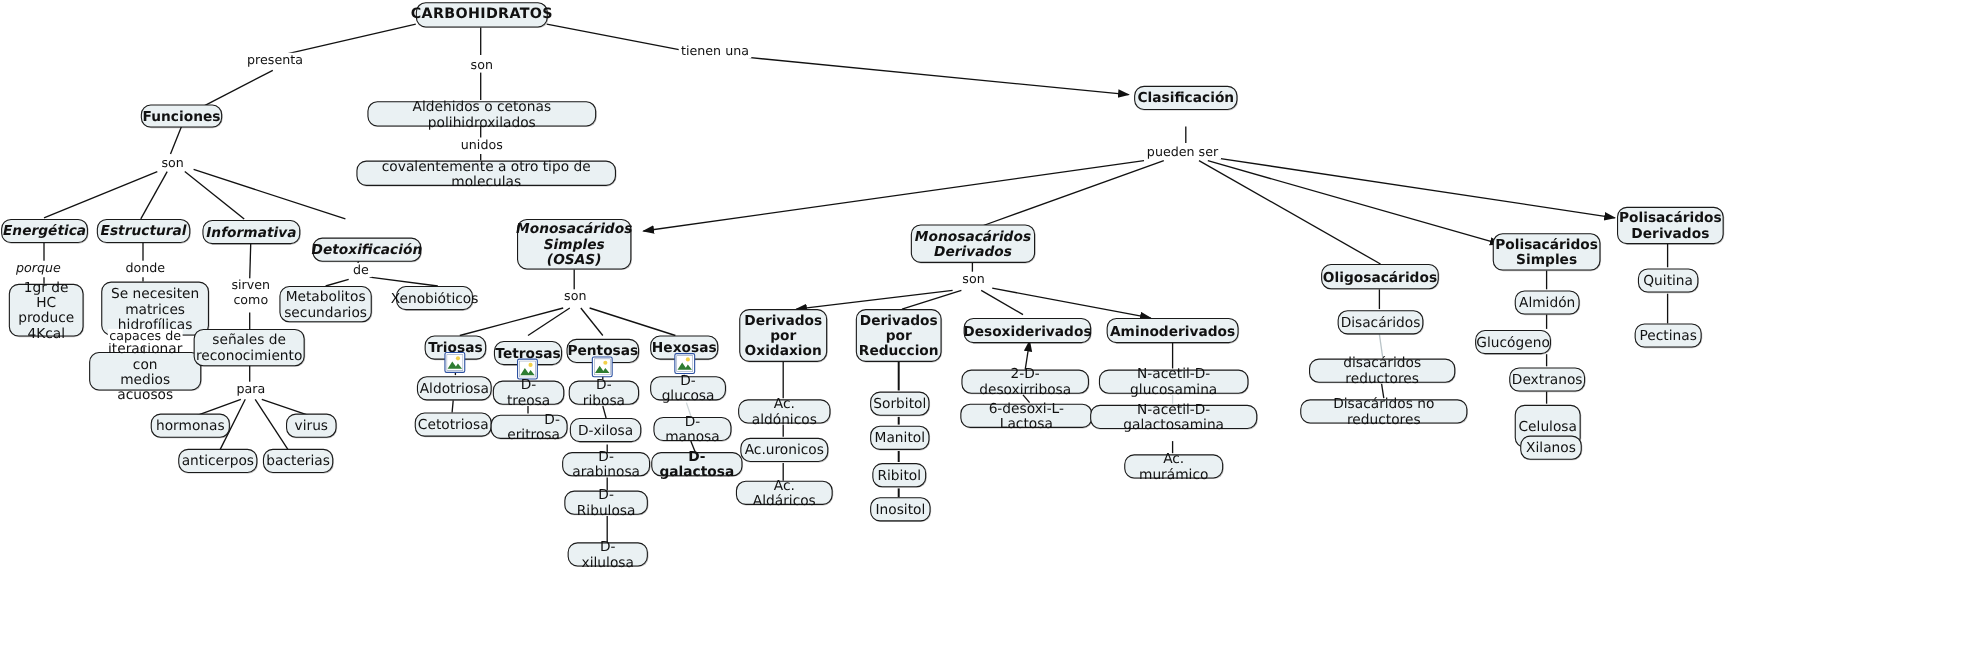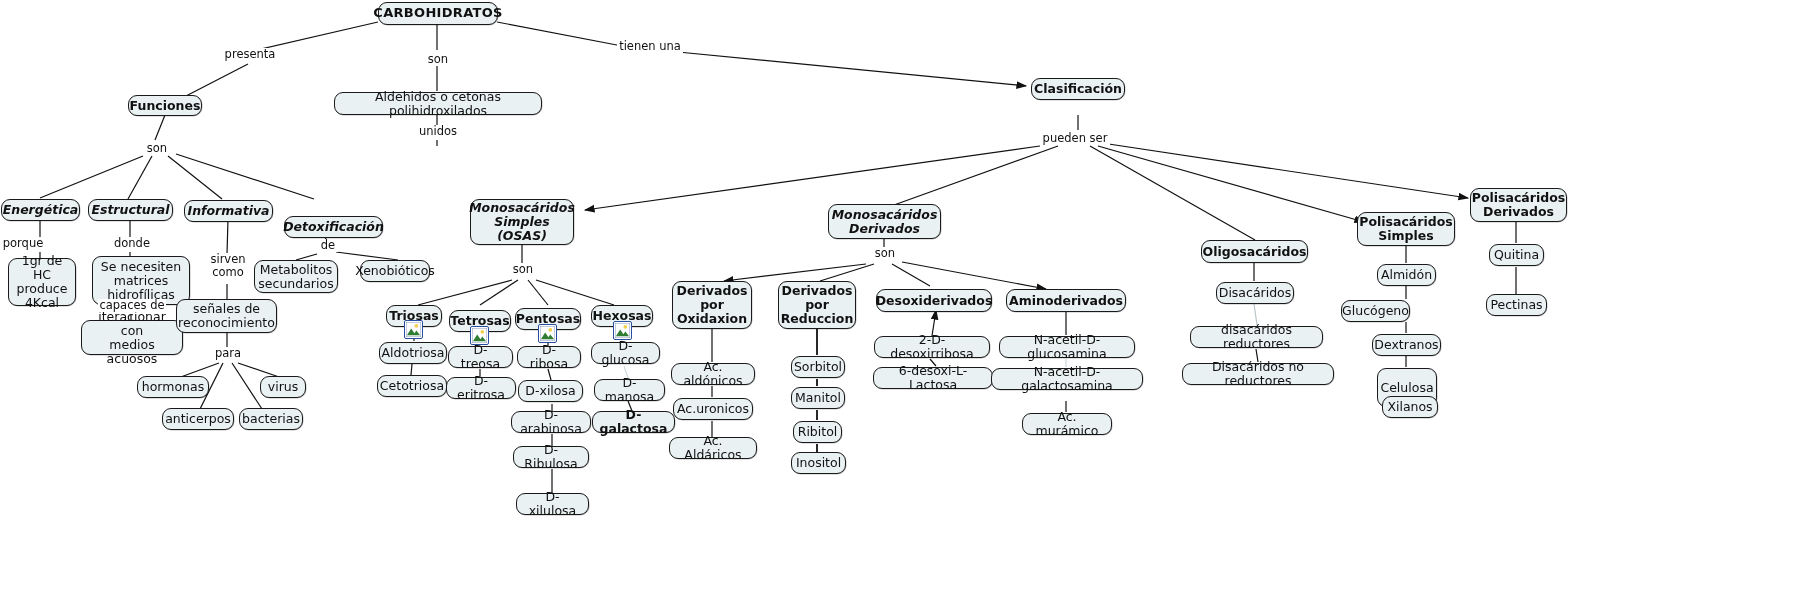--- a/index.html
+++ b/index.html
@@ -163,20 +163,21 @@
 
       <path d="M1516,221 L1516,243"></path>
       <path d="M1516,267 L1516,294"></path>
     </g>
   </svg>
 
   <div class="node root" style="left:378px;top:2px;width:120px;height:23px;">CARBOHIDRATOS</div>
 
   <div class="node bold" style="left:128px;top:95px;width:74px;height:21px;">Funciones</div>
   <div class="node" style="left:334px;top:92px;width:208px;height:23px;">Aldehidos  o cetonas polihidroxilados</div>
+  <div class="node" style="left:324px;top:146px;width:236px;height:23px;">covalentemente a otro tipo  de moleculas</div>
   <div class="node bold" style="left:1031px;top:78px;width:94px;height:22px;">Clasificación</div>
 
   <div class="node bolditalic" style="left:1px;top:199px;width:79px;height:22px;">Energética</div>
   <div class="node bolditalic" style="left:88px;top:199px;width:85px;height:22px;">Estructural</div>
   <div class="node bolditalic" style="left:184px;top:200px;width:89px;height:22px;">Informativa</div>
   <div class="node bolditalic" style="left:284px;top:216px;width:99px;height:22px;">Detoxificación</div>
 
   <div class="node" style="left:8px;top:258px;width:68px;height:48px;">1gr de HC
 produce
 4Kcal</div>
@@ -237,21 +238,21 @@
     <svg viewBox="0 0 16 16">
         <rect x="0" y="0" width="16" height="16" fill="#fff" stroke="#7f93b5" stroke-width="1"></rect>
         <circle cx="11" cy="4" r="2" fill="#f2d04a"></circle>
         <path d="M1,14 L5.5,7 L9,12 L11,9 L15,14 Z" fill="#2f7d32"></path>
       </svg>
   </div>
 
   <div class="node" style="left:379px;top:342px;width:68px;height:22px;">Aldotriosa</div>
   <div class="node" style="left:377px;top:375px;width:70px;height:22px;">Cetotriosa</div>
   <div class="node" style="left:448px;top:346px;width:65px;height:22px;">D-treosa</div>
-  <div class="node" style="left:446px;top:377px;width:70px;height:22px;">D-eritrosa</div>
+  <div class="node" style="left:446px;top:377px;width:70px;height:22px;text-align:right;">D-eritrosa</div>
   <div class="node" style="left:517px;top:346px;width:64px;height:22px;">D-ribosa</div>
   <div class="node" style="left:518px;top:380px;width:65px;height:22px;">D-xilosa</div>
   <div class="node" style="left:511px;top:411px;width:80px;height:22px;">D-arabinosa</div>
   <div class="node" style="left:513px;top:446px;width:76px;height:22px;">D-Ribulosa</div>
   <div class="node" style="left:516px;top:493px;width:73px;height:22px;">D-xilulosa</div>
 
   <div class="node" style="left:591px;top:342px;width:69px;height:22px;">D-glucosa</div>
   <div class="node" style="left:594px;top:379px;width:71px;height:22px;">D-manosa</div>
   <div class="node" style="left:592px;top:411px;width:83px;height:22px;font-weight:bold;">D- galactosa</div>
 
@@ -292,21 +293,21 @@
 
   <div class="node" style="left:1489px;top:244px;width:55px;height:22px;">Quitina</div>
   <div class="node" style="left:1486px;top:294px;width:61px;height:22px;">Pectinas</div>
 
   <div class="linklabel" style="left:222px;top:48px;width:54px;">presenta</div>
   <div class="linklabel" style="left:424px;top:53px;width:26px;">son</div>
   <div class="linklabel" style="left:617px;top:40px;width:64px;">tienen una</div>
   <div class="linklabel" style="left:414px;top:125px;width:46px;">unidos</div>
   <div class="linklabel" style="left:143px;top:142px;width:26px;">son</div>
   <div class="linklabel" style="left:1040px;top:132px;width:68px;">pueden ser</div>
-  <div class="linklabel" style="left:0;top:237px;width:44px;">porque</div>
+  <div class="linklabel" style="left:12px;top:237px;width:44px;font-style:italic;">porque</div>
   <div class="linklabel" style="left:110px;top:237px;width:42px;">donde</div>
   <div class="linklabel" style="left:205px;top:253px;width:44px;">sirven
 como</div>
   <div class="linklabel" style="left:318px;top:239px;width:18px;">de</div>
   <div class="linklabel" style="left:98px;top:299px;width:66px;">capaces de</div>
   <div class="linklabel" style="left:211px;top:347px;width:32px;">para</div>
   <div class="linklabel" style="left:509px;top:263px;width:26px;">son</div>
   <div class="linklabel" style="left:871px;top:247px;width:26px;">son</div>
 
 </div>

